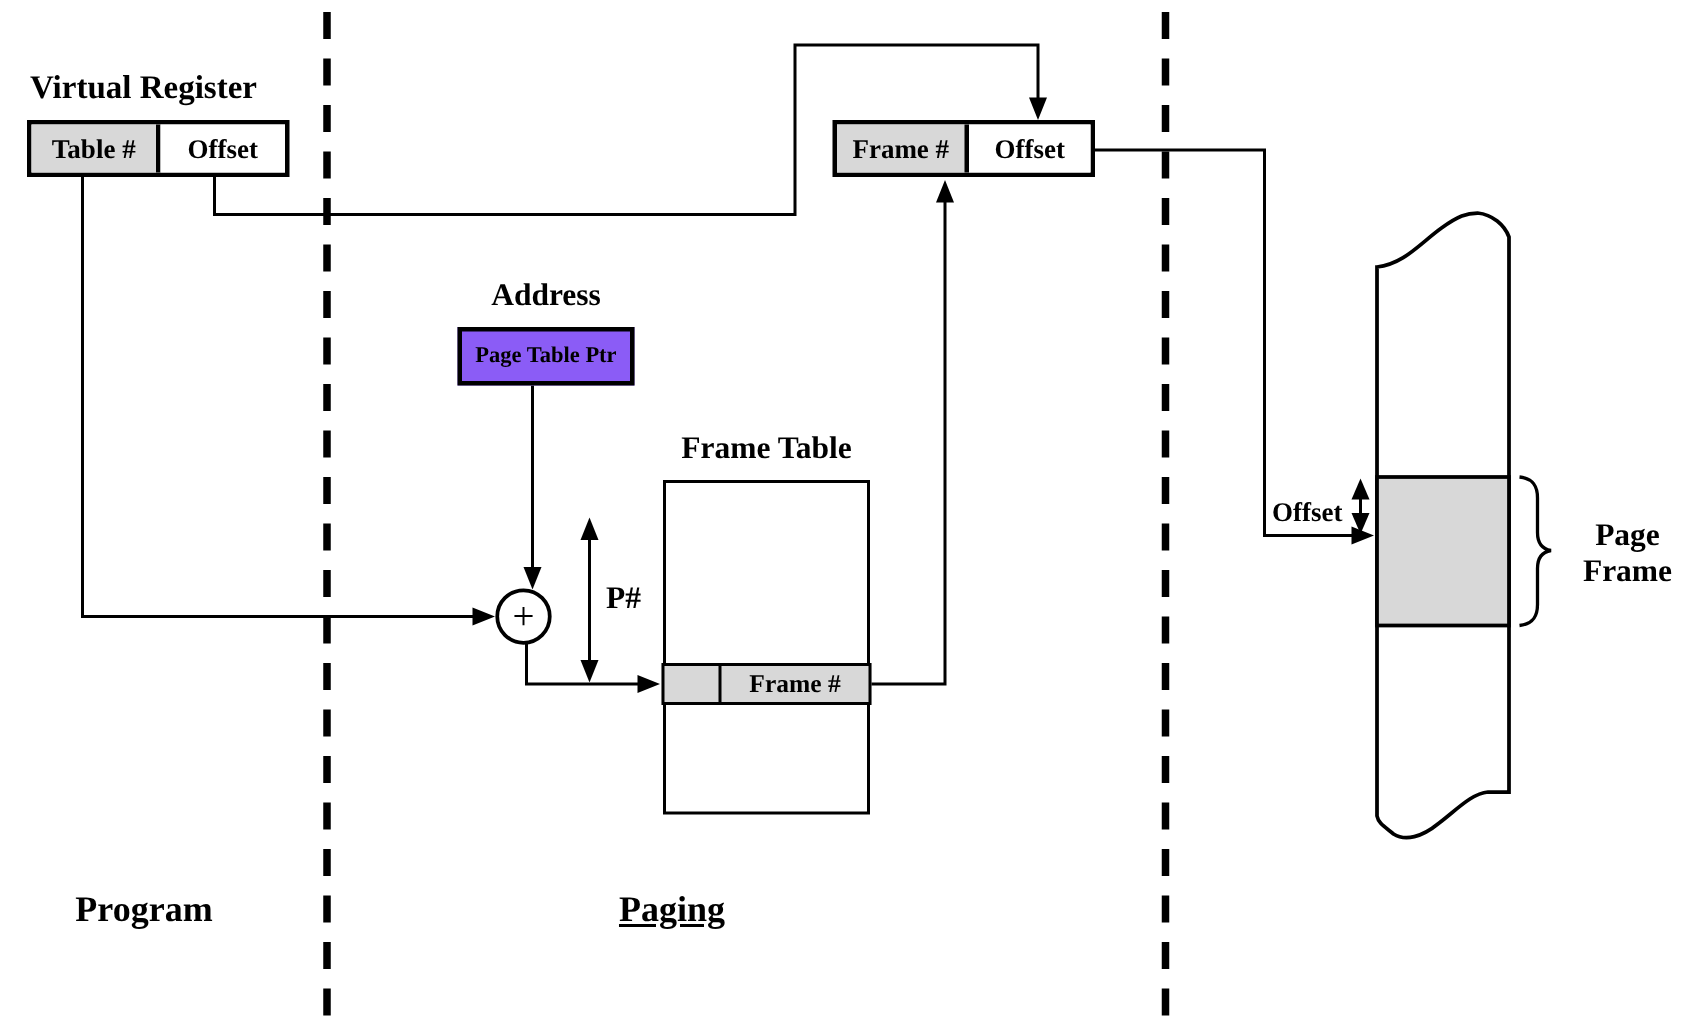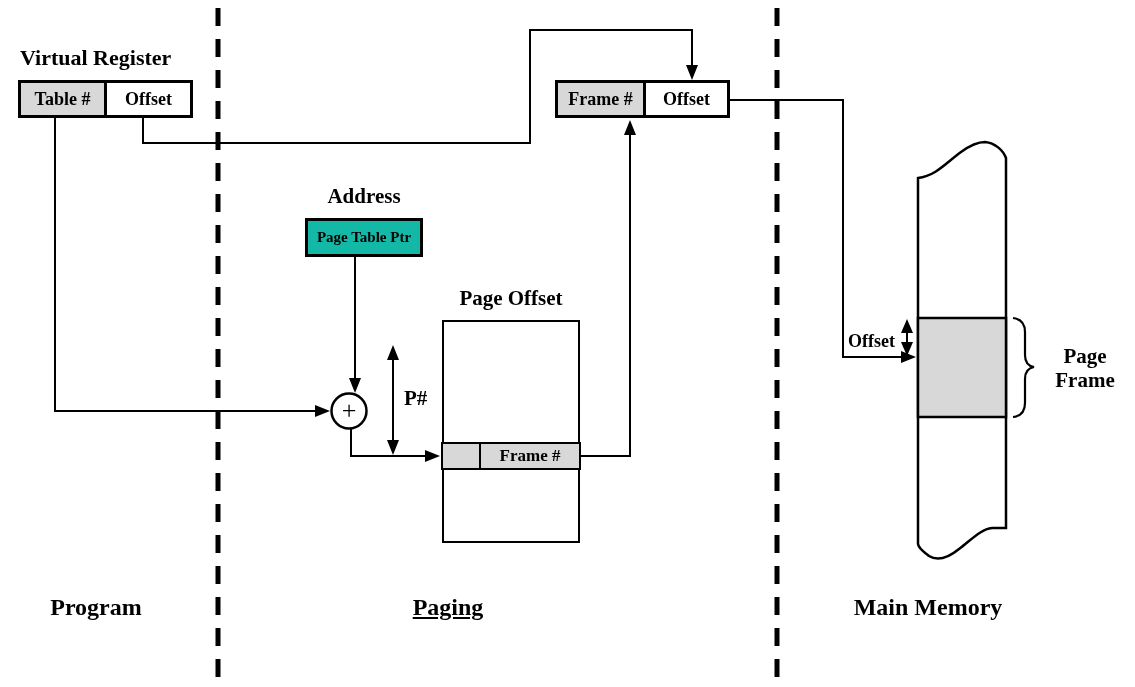--- a/index.html
+++ b/index.html
@@ -21,21 +21,21 @@
     align-items:stretch;
   }
   .addr-cell{
     display:flex;align-items:center;justify-content:center;
     font-weight:bold;font-size:18px;
   }
   .cell-shaded{background:#d8d8d8;border-right:3px solid #000;}
   .cell-plain{background:#ffffff;flex:1;}
   
   .reg-box{
-    border:3px solid #000;background:#14b8a6;
+    border:3px solid #000;background:#8b5cf6;
     display:flex;align-items:center;justify-content:center;
     font-weight:bold;font-size:15px;white-space:nowrap;
   }
   
   .pt-box{border:2.5px solid #000;background:transparent;}
   .pt-row{
     display:flex;background:#d8d8d8;border:2px solid #000;align-items:stretch;
   }
   .pt-row-key{width:36px;border-right:2px solid #000;}
   .pt-row-val{
@@ -110,32 +110,31 @@
 
   <div class="abs lbl ctr" style="left:305px;top:184px;width:118px;font-size:21px;">Address</div>
   <div class="abs reg-box" style="left:305px;top:218px;width:118px;height:39px;">
     <span>Page Table Ptr</span>
   </div>
 
   <div class="abs plus" style="left:337px;top:396px;width:24px;height:30px;">+</div>
 
   <div class="abs lbl" style="left:404px;top:386px;font-size:21px;">P#</div>
 
-  <div class="abs lbl ctr" style="left:442px;top:286px;width:138px;font-size:21px;">Page Offset</div>
+  <div class="abs lbl ctr" style="left:442px;top:286px;width:138px;font-size:21px;">Frame Table</div>
   <div class="abs pt-box" style="left:442px;top:320px;width:138px;height:223px;"></div>
   <div class="abs pt-row" style="left:441px;top:442px;width:140px;height:28px;">
     <div class="pt-row-key"></div>
     <div class="pt-row-val">Frame #</div>
   </div>
 
   <div class="abs addr-box" style="left:555px;top:80px;width:175px;height:38px;">
     <div class="addr-cell cell-shaded" style="width:85px;">Frame #</div>
     <div class="addr-cell cell-plain">Offset</div>
   </div>
 
   <div class="abs lbl" style="left:848px;top:331px;font-size:18px;">Offset</div>
   <div class="abs lbl ctr" style="left:1042px;top:344px;width:86px;font-size:21px;line-height:1.15;white-space:normal;">Page Frame</div>
 
   <div class="abs lbl ctr" style="left:16px;top:594px;width:160px;font-size:24px;">Program</div>
   <div class="abs lbl ctr" style="left:388px;top:594px;width:120px;font-size:24px;text-decoration:underline;">Paging</div>
-  <div class="abs lbl ctr" style="left:838px;top:594px;width:180px;font-size:24px;">Main Memory</div>
 
 </div>
 
 </body></html>

